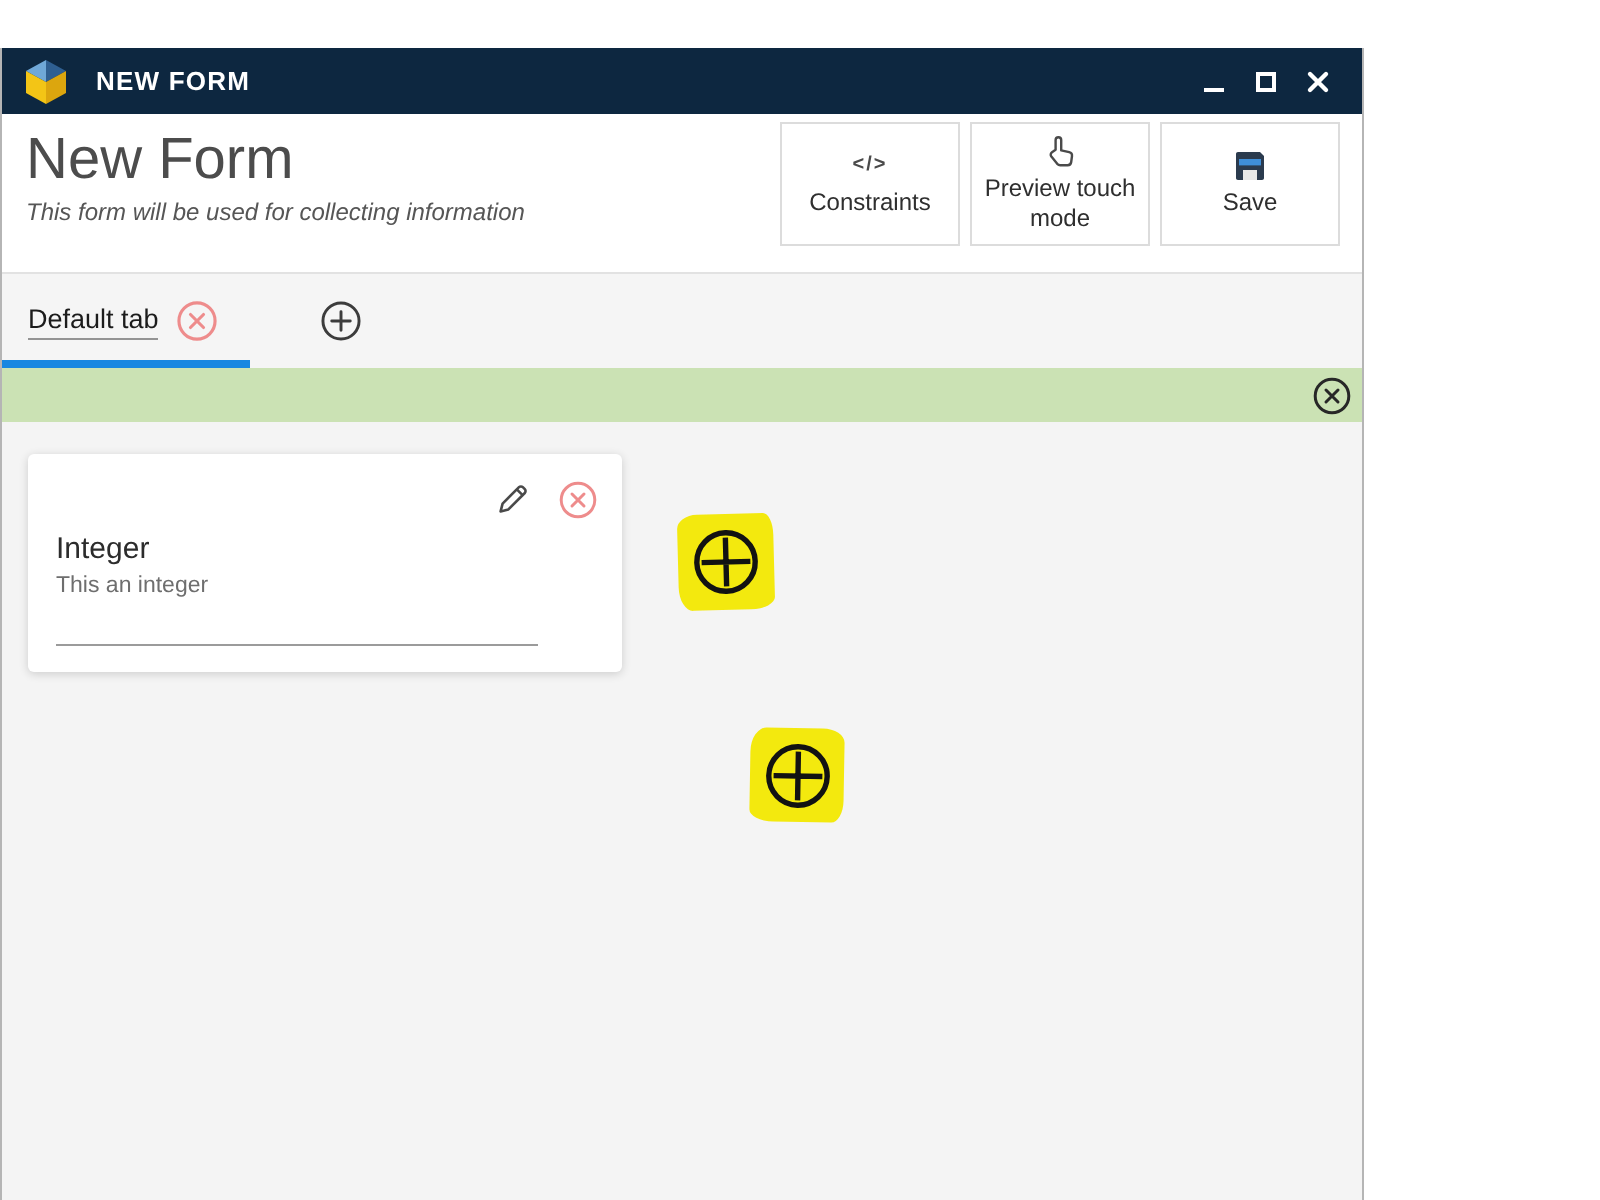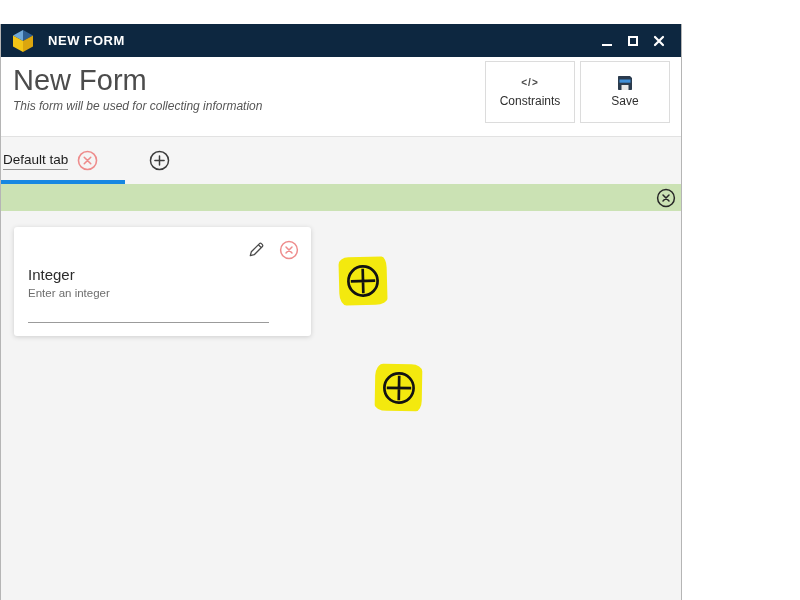--- a/index.html
+++ b/index.html
@@ -54,21 +54,21 @@
     display: flex; flex-direction: column; align-items: center; justify-content: center;
     gap: 3px; font-size: 12px; color: #2f2f2f; line-height: 1.25;
     text-align: center; cursor: pointer;
   }
   .hbtn .icon-slot { height: 16px; display: flex; align-items: center; justify-content: center; color: #4a4a4a; }
   .code-glyph { font-size: 10px; font-weight: bold; letter-spacing: 1px; color: #4a4a4a; }
 
   
   .tabbar {
     height: 47px; background: #f5f5f5; position: relative;
-    display: flex; align-items: center; padding-left: 2px;
+    display: flex; align-items: center; padding-left: 13px;
   }
   .tab { display: flex; align-items: center; gap: 9px; cursor: pointer; }
   .tab-label {
     font-size: 13.5px; color: #1c1c1c;
     border-bottom: 1px solid #949494; padding-bottom: 2px;
   }
   .circle-btn { width: 21px; height: 21px; cursor: pointer; display: block; }
   .red-ico { color: #ee8c8c; }
   .dark-ico { color: #3c3c3c; }
   .tab-add { margin-left: 51px; }
@@ -145,20 +145,28 @@
     <div class="header-buttons">
 
       <button class="hbtn">
         <span class="icon-slot">
           <span class="code-glyph">&lt;/&gt;</span>
         </span>
         <span>Constraints</span>
       </button>
 
 
+      <button class="hbtn">
+        <span class="icon-slot">
+          <svg width="15" height="17" viewBox="0 0 15 17">
+            <path d="M6.2 1.6c.8 0 1.4.6 1.4 1.4v5.2l4 .9c.9.2 1.5 1 1.4 1.9l-.4 3c-.1.9-.9 1.6-1.8 1.6H7.1c-.6 0-1.1-.3-1.5-.7L2.7 11.3c-.6-.7-.4-1.7.3-2.2l1.8-1.2V3c0-.8.6-1.4 1.4-1.4z" fill="none" stroke="#4a4a4a" stroke-width="1.2" stroke-linejoin="round"></path>
+          </svg>
+        </span>
+        <span>Preview touch mode</span>
+      </button>
 
       <button class="hbtn">
         <span class="icon-slot">
           <svg width="16" height="16" viewBox="0 0 16 16">
             <path d="M1 2c0-.6.4-1 1-1h11l2 2v11c0 .6-.4 1-1 1H2c-.6 0-1-.4-1-1V2z" fill="#2b3b4e"></path>
             <rect x="2.5" y="4.5" width="11" height="3.2" fill="#3f8fd9"></rect>
             <rect x="4.5" y="10" width="7" height="5" fill="#e8e8e8"></rect>
           </svg>
         </span>
         <span>Save</span>
@@ -196,21 +204,21 @@
         <svg class="pencil" viewBox="0 0 20 20">
           <path d="M4.3 15.7l1-3.9 8.2-8.2c.5-.5 1.4-.5 1.9 0l1 1c.5.5.5 1.4 0 1.9l-8.2 8.2-3.9 1z" fill="none" stroke="currentColor" stroke-width="1.3" stroke-linejoin="round"></path>
           <path d="M12.4 4.7l2.9 2.9" stroke="currentColor" stroke-width="1.3"></path>
         </svg>
         <svg class="circle-btn red-ico" viewBox="0 0 20 20">
           <circle cx="10" cy="10" r="8.4" fill="none" stroke="currentColor" stroke-width="1.5"></circle>
           <path d="M7 7l6 6M13 7l-6 6" stroke="currentColor" stroke-width="1.5" stroke-linecap="round"></path>
         </svg>
       </div>
       <div class="card-title">Integer</div>
-      <div class="card-hint">Enter an integer</div>
+      <div class="card-hint">This an integer</div>
       <div class="card-line"></div>
     </div>
 
     <div class="add-highlight add-1">
       <svg class="big-plus" viewBox="0 0 38 38">
         <circle cx="19" cy="19" r="14.6" fill="none" stroke="#121212" stroke-width="2.7"></circle>
         <path d="M19 6.8v24.4M6.8 19h24.4" stroke="#121212" stroke-width="2.7"></path>
       </svg>
     </div>
 

